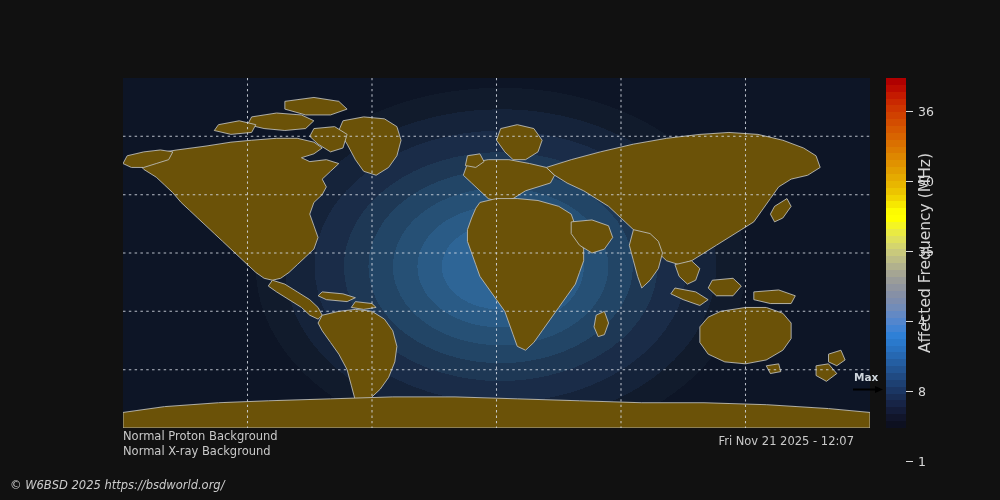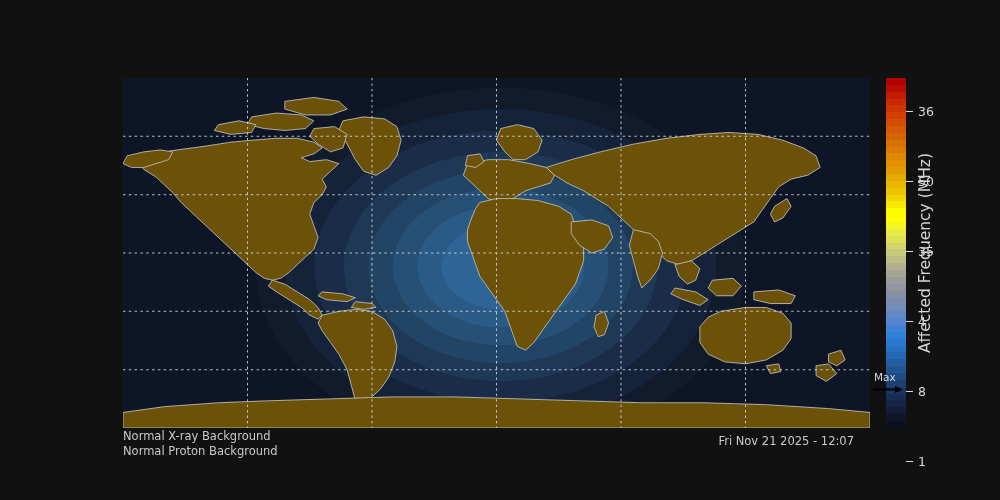--- a/index.html
+++ b/index.html
@@ -108,25 +108,26 @@
     text-align: center;
     font-size: 15.5px;
     color: #d4d4d4;
     line-height: 20px;
     white-space: nowrap;
   }
 
   
   #max-marker {
     position: absolute;
-    left: 869px;
+    left: 849px;
     top: 372px;
     width: 48px;
     height: 26px;
     pointer-events: none;
+    font-weight: bold;
   }
   #max-marker .max-text {
     position: absolute;
     left: 5px;
     top: 0px;
     font-size: 10.5px;
     color: #cfd6dd;
     line-height: 11px;
     white-space: nowrap;
   }
@@ -380,20 +381,21 @@
 
   <div id="max-marker">
     <div class="max-text">Max</div>
     <svg class="max-arrow" viewBox="0 0 30 7">
       <line x1="0" y1="3.5" x2="23" y2="3.5" stroke="#000000" stroke-width="2"></line>
       <polygon points="22,0 30,3.5 22,7" fill="#000000"></polygon>
     </svg>
   </div>
 
   <div id="notes">
+    <div>Normal Proton Background</div>
     <div>Normal X-ray Background</div>
-    <div>Normal Proton Background</div>
   </div>
 
   <div id="timestamp">Fri Nov 21 2025 - 12:07</div>
 
+  <div id="copyright">© W6BSD 2025 https://bsdworld.org/</div>
 
 </div>
 
 </body></html>

